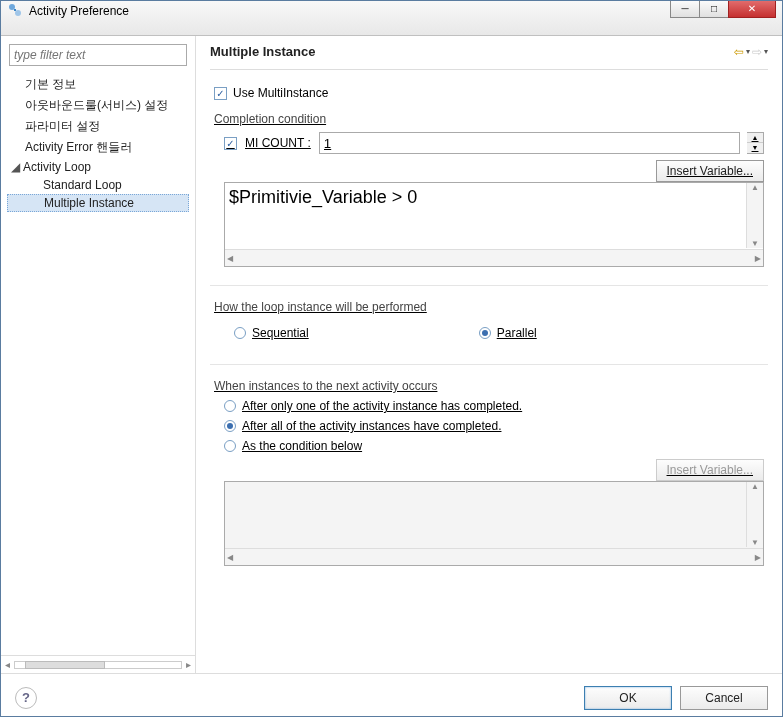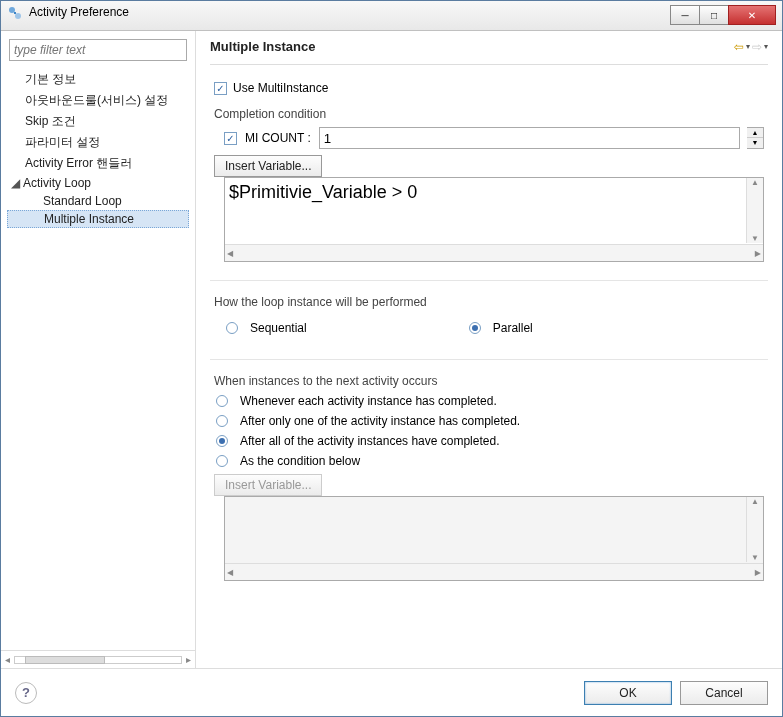--- a/index.html
+++ b/index.html
@@ -10,22 +10,22 @@
     width: 783px;
     height: 717px;
     overflow: hidden;
     border: 1px solid #5a7ca0;
   }
   .titlebar {
     height: 30px;
     background: linear-gradient(to bottom, #f8f8f8, #e8e8e8);
     border-bottom: 1px solid #c0c0c0;
     display: flex;
-    align-items: flex-start;
-    padding: 4px 6px;
+    align-items: flex-end;
+    padding: 17px 6px;
   }
   .titlebar-icon {
     width: 16px; height: 16px;
     margin-right: 6px;
   }
   .win-btns { margin-left: auto; display: flex; gap: 0; }
   .win-btn {
     width: 30px; height: 20px;
     border: 1px solid #888;
     background: linear-gradient(to bottom,#fefefe,#e0e0e0);
@@ -99,20 +99,21 @@
     margin-bottom: 10px;
   }
   .main-header h2 { font-size:13px; font-weight:bold; color:#222; }
   .nav-arrows { margin-left:auto; display:flex; gap:2px; align-items:center;}
   .nav-arrows span { font-size:12px; color:#c90; }
   .nav-arrows .fwd { color:#ccc;}
   .nav-arrows .dd { color:#555; font-size:8px; }
   .section {
     margin: 6px 0 10px 0;
     padding: 0 4px;
+    text-decoration: underline;
   }
   .section-label { color:#444; margin-bottom:6px; }
   .row { display:flex; align-items:center; gap:6px; margin:6px 4px;}
   .checkbox {
     width:13px; height:13px; border:1px solid #7a9fc4;
     display:flex; align-items:center; justify-content:center;
     background:#fff; font-size:10px; color:#2c5fa0;
   }
   .spinner-row { display:flex; align-items:center; gap:8px; margin:6px 0 6px 10px;}
   .spinner-input {
@@ -126,30 +127,30 @@
   .spinner-btns div:last-child{border-bottom:none;}
   .btn {
     border:1px solid #999;
     background:linear-gradient(to bottom,#fdfdfd,#ebebeb);
     padding:3px 10px;
     font-size:12px;
     color:#222;
     cursor:default;
   }
   .btn.disabled { color:#999; border-color:#ccc; }
-  .right-align { display:flex; justify-content:flex-start; margin:0 0;}
+  .right-align { display:flex; justify-content:flex-end; margin:0 0;}
   .textarea-wrap { border:1px solid #aaa; margin:0 0 0 10px; position:relative;}
   .textarea {
     width:100%; height:80px; border:none; resize:none; font-family:inherit; font-size:18px;
     padding:4px; outline:none;
   }
   .textarea.disabled { background:#f4f4f4; }
   .ta-scroll-v { position:absolute; right:0; top:0; bottom:18px; width:17px; border-left:1px solid #ddd; background:#f4f4f4; display:flex; flex-direction:column; justify-content:space-between; align-items:center; font-size:8px; color:#888;}
   .ta-scroll-h { position:absolute; left:0; right:0; bottom:0; height:17px; border-top:1px solid #ddd; background:#f4f4f4; display:flex; justify-content:space-between; align-items:center; font-size:8px; color:#888; padding:0 2px;}
-  .radio-row { display:flex; align-items:center; gap:12px; margin:6px 0 6px 2px;}
+  .radio-row { display:flex; align-items:center; gap:6px; margin:6px 0 6px 10px;}
   .radio {
     width:12px; height:12px; border:1px solid #7a9fc4; border-radius:50%;
     display:flex; align-items:center; justify-content:center; background:#fff;
   }
   .radio.checked::after { content:""; width:6px; height:6px; background:#3c6fb0; border-radius:50%;}
   .radio-group-h { display:flex; gap:160px; margin-left:10px; margin-top:6px;}
   .hr { border:none; border-top:1px solid #e5e5e5; margin:8px 0;}
   .footer {
     height:48px;
     border-top:1px solid #ddd;
@@ -183,21 +184,20 @@
     <div class="win-btn close">✕</div>
   </div>
 </div>
 
 <div class="content">
   <div class="sidebar">
     <input class="filter-input" placeholder="type filter text" style="">
     <div class="tree">
       <div class="tree-item"><span>기본 정보</span></div>
       <div class="tree-item"><span>아웃바운드룰(서비스) 설정</span></div>
-      <div class="tree-item"><span>Skip 조건</span></div>
       <div class="tree-item"><span>파라미터 설정</span></div>
       <div class="tree-item"><span>Activity Error 핸들러</span></div>
       <div class="tree-item has-children"><span class="tree-arrow">◢</span><span>Activity Loop</span></div>
       <div class="tree-item child"><span>Standard Loop</span></div>
       <div class="tree-item child selected"><span>Multiple Instance</span></div>
     </div>
     <div class="tree-scroll">
       <span>◂</span>
         <div class="track">
           <div class="thumb"></div>
@@ -265,24 +265,20 @@
       </div>
     </div>
 
     <hr class="hr">
 
     <div class="section">
       <div class="section-label">When instances to the next activity occurs</div>
 
       <div class="radio-row">
         <span class="radio"></span>
-        <span>Whenever each activity instance has completed.</span>
-      </div>
-      <div class="radio-row">
-        <span class="radio"></span>
         <span>After only one of the activity instance has completed.</span>
       </div>
       <div class="radio-row">
         <span class="radio checked"></span>
         <span>After all of the activity instances have completed.</span>
       </div>
       <div class="radio-row">
         <span class="radio"></span>
         <span>As the condition below</span>
       </div>

